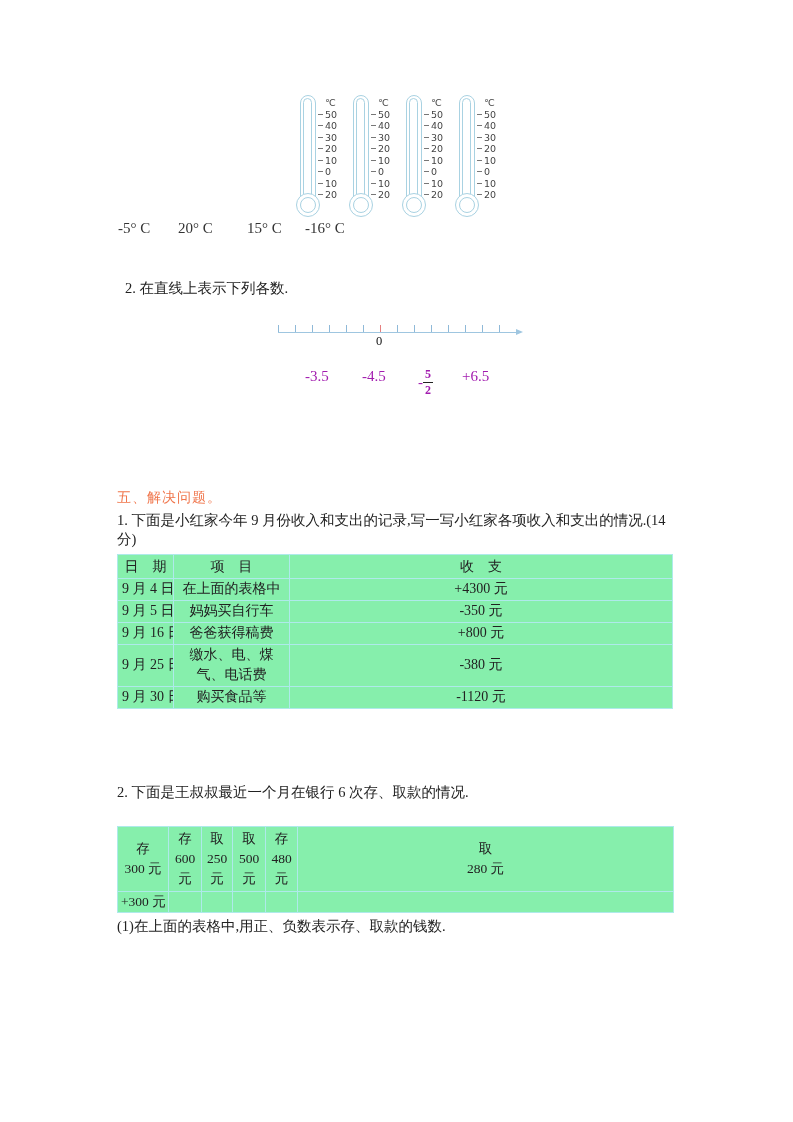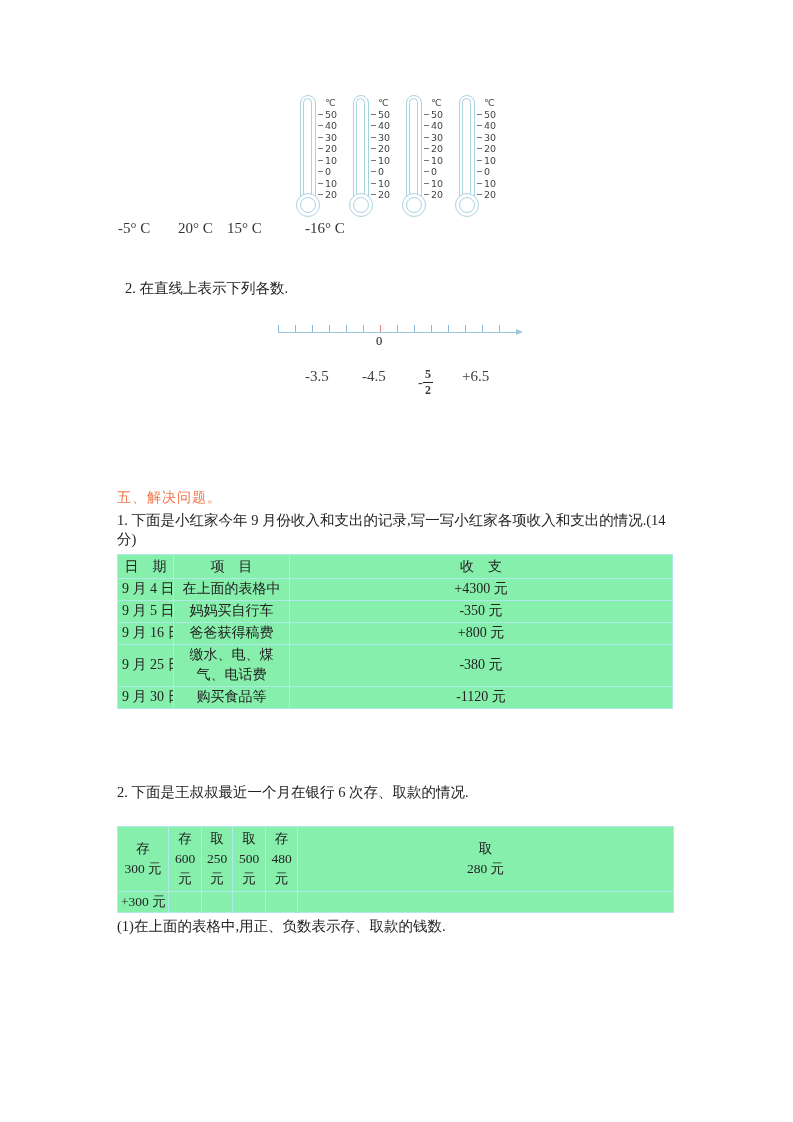--- a/index.html
+++ b/index.html
@@ -23,21 +23,21 @@
   .readings{position:absolute;left:115px;top:220px;font-size:15px;color:#333;width:320px;height:20px;}
   .readings span{position:absolute;top:0;white-space:nowrap;}
   
   .nl-prompt{position:absolute;left:117px;top:279px;font-size:14.5px;margin-left:8px;}
   .nl-fig{position:absolute;left:278px;top:322px;width:250px;height:32px;}
   .nl-line{position:absolute;left:0;top:10px;width:240px;height:1px;background:var(--nlblue);}
   .nl-arrow{position:absolute;left:238px;top:7px;width:0;height:0;border-left:7px solid var(--nlblue);border-top:3.5px solid transparent;border-bottom:3.5px solid transparent;}
   .nl-tick{position:absolute;top:3px;width:1px;height:7px;background:#8fb9d8;}
   .nl-tick.zero{background:#e57f7f;}
   .nl-zero{position:absolute;left:98px;top:12px;font-size:12.5px;color:#111;}
-  .numbers-row{position:absolute;left:300px;top:362px;width:220px;height:34px;font-size:15px;color:#404040;}
+  .numbers-row{position:absolute;left:300px;top:362px;width:220px;height:34px;font-size:15px;color:#a21caf;}
   .numbers-row>span{position:absolute;top:6px;white-space:nowrap;}
   .frac{position:absolute;top:0;display:inline-flex;align-items:center;}
   .frac .stack{display:inline-block;text-align:center;font-size:12px;font-weight:bold;line-height:13px;}
   .frac .num{display:block;border-bottom:1px solid #222;padding:0 2px 1px 2px;}
   .frac .den{display:block;padding-top:1px;}
   
   .sec-title{position:absolute;left:117px;top:489px;font-size:14px;color:var(--coral);letter-spacing:1px;}
   .q1-text{position:absolute;left:117px;top:511px;width:565px;font-size:14.5px;}
   .q2-text{position:absolute;left:117px;top:783px;width:565px;font-size:14.5px;}
   .sub-q1{position:absolute;left:117px;top:917px;width:565px;font-size:14.5px;}
@@ -230,21 +230,21 @@
             <span class="scale-dash"></span>
             <span>20</span>
           </div>
         </div>
       </div>
     </div>
 
   <div class="readings">
     <span style="left:3px">-5° C</span>
     <span style="left:63px">20° C</span>
-    <span style="left:112px">15° C</span>
+    <span style="left:132px">15° C</span>
     <span style="left:190px">-16° C</span>
   </div>
 
   <div class="nl-prompt">2. 在直线上表示下列各数.</div>
 
   <div class="nl-fig">
     <div class="nl-line"></div>
     <div class="nl-arrow"></div>
     <div class="nl-zero">0</div>
   <div class="nl-tick" style="left: 0px;"></div>

